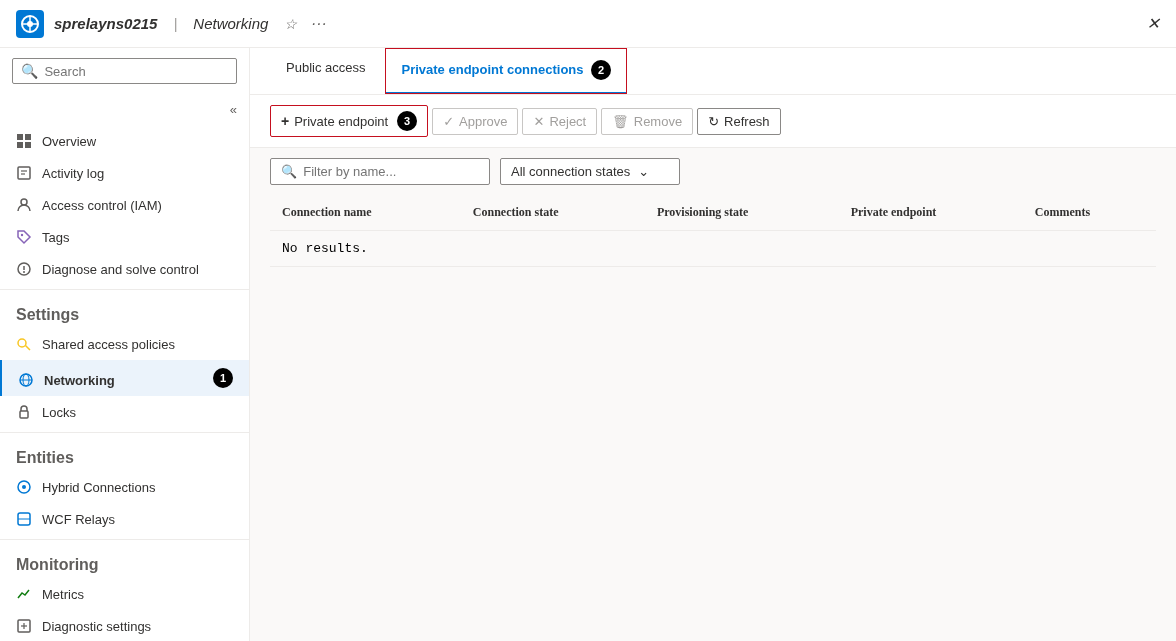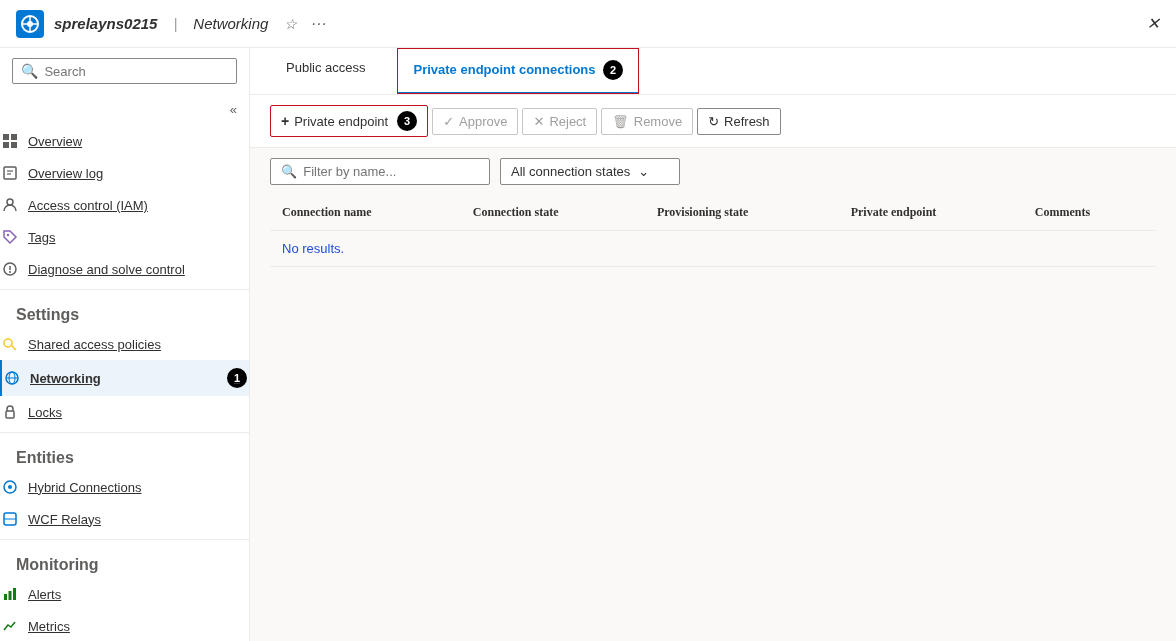--- a/index.html
+++ b/index.html
@@ -33,22 +33,22 @@
       display: flex; align-items: center; padding: 4px 8px; background: #fff;
     }
     .search-box input {
       border: none; outline: none; font-size: 13px; color: #323130;
       width: 100%; background: transparent;
     }
     .search-icon { color: #605e5c; margin-right: 6px; font-size: 14px; }
 
     .sidebar-scroll { overflow-y: auto; flex: 1; }
     .sidebar-item {
-      display: flex; align-items: center; gap: 10px; padding: 8px 2px;
-      cursor: pointer; color: #323130; font-size: 13px; text-decoration: underline;
+      display: flex; align-items: flex-end; gap: 10px; padding: 8px 16px;
+      cursor: pointer; color: #323130; font-size: 13px;
     }
     .sidebar-item.active { background: #EBF3FB; border-left: 2px solid #0078d4; font-weight: 600; }
     .sidebar-item .icon { width: 16px; height: 16px; display: flex; align-items: center; justify-content: center; flex-shrink: 0; }
 
     .sidebar-section-label {
       font-size: 16px; font-weight: 600; color: #605e5c;
       padding: 12px 16px 4px 16px; text-transform: none;
     }
     .sidebar-divider { border: none; border-top: 1px solid #edebe9; margin: 4px 0; }
 
@@ -56,21 +56,21 @@
       padding: 8px 12px; cursor: pointer; color: #605e5c;
       display: flex; justify-content: flex-end;
     }
 
     
     .content { flex: 1; display: flex; flex-direction: column; background: #faf9f8; overflow: hidden; }
 
     
     .tabs {
       display: flex; background: #fff; border-bottom: 1px solid #edebe9;
-      padding: 0 20px; gap: 16px; flex-shrink: 0;
+      padding: 0 20px; gap: 4px; flex-shrink: 0;
     }
     .tab {
       padding: 12px 16px; cursor: pointer; font-size: 13px; color: #323130;
       border-bottom: 2px solid transparent; white-space: nowrap;
     }
     .tab.active {
       border-bottom: 2px solid #0078d4; color: #0078d4; font-weight: 600;
       outline: 1px solid #c50f1f; outline-offset: -1px;
     }
 
@@ -107,22 +107,23 @@
     
     .table-container { flex: 1; overflow-y: auto; padding: 0 20px; }
     .data-table { width: 100%; border-collapse: collapse; }
     .data-table th {
       text-align: left; padding: 10px 12px; font-size: 12px; font-weight: 600;
       color: #323130; border-bottom: 1px solid #edebe9; background: #faf9f8;
       white-space: nowrap;
       font-family: Liberation Serif, serif;
     }
     .data-table td {
-      padding: 10px 12px; font-size: 13px; color: #1d4ed8;
+      padding: 10px 12px; font-size: 13px; color: #000000;
       border-bottom: 1px solid #edebe9;
+      font-family: Liberation Mono, monospace;
     }
     .no-results { padding: 16px 12px; font-size: 13px; color: #323130; }
 
     
     .step-badge {
       display: inline-flex; align-items: center; justify-content: center;
       width: 20px; height: 20px; border-radius: 50%; background: #000;
       color: #fff; font-size: 11px; font-weight: 600; margin-left: 4px;
     }
 
@@ -182,21 +183,21 @@
       </div>
 
       <div class="sidebar-item">
         <span class="icon">
           <svg viewBox="0 0 16 16" width="16" height="16">
               <rect x="2" y="2" width="12" height="12" rx="1" fill="none" stroke="#605e5c" stroke-width="1.5"></rect>
               <line x1="5" y1="6" x2="11" y2="6" stroke="#605e5c" stroke-width="1.2"></line>
               <line x1="5" y1="9" x2="9" y2="9" stroke="#605e5c" stroke-width="1.2"></line>
             </svg>
         </span>
-        <span>Overview log</span>
+        <span>Activity log</span>
       </div>
 
       <div class="sidebar-item">
         <span class="icon">
           <svg viewBox="0 0 16 16" width="16" height="16">
               <circle cx="8" cy="5" r="3" fill="none" stroke="#605e5c" stroke-width="1.5"></circle>
               <path d="M2 14c0-3.3 2.7-6 6-6s6 2.7 6 6" fill="none" stroke="#605e5c" stroke-width="1.5"></path>
             </svg>
         </span>
         <span>Access control (IAM)</span>
@@ -277,30 +278,20 @@
               <rect x="2" y="2" width="12" height="12" rx="2" fill="none" stroke="#0078d4" stroke-width="1.5"></rect>
               <line x1="2" y1="8" x2="14" y2="8" stroke="#0078d4" stroke-width="1"></line>
             </svg>
         </span>
         <span>WCF Relays</span>
       </div>
 
       <hr class="sidebar-divider">
       <div class="sidebar-section-label">Monitoring</div>
 
-      <div class="sidebar-item">
-        <span class="icon">
-          <svg viewBox="0 0 16 16" width="16" height="16">
-              <rect x="2" y="8" width="3" height="6" fill="#107c10"></rect>
-              <rect x="6.5" y="5" width="3" height="9" fill="#107c10"></rect>
-              <rect x="11" y="2" width="3" height="12" fill="#107c10"></rect>
-            </svg>
-        </span>
-        <span>Alerts</span>
-      </div>
 
       <div class="sidebar-item">
         <span class="icon">
           <svg viewBox="0 0 16 16" width="16" height="16">
               <polyline points="2,12 6,7 9,9 13,4" fill="none" stroke="#107c10" stroke-width="1.5"></polyline>
             </svg>
         </span>
         <span>Metrics</span>
       </div>
 

